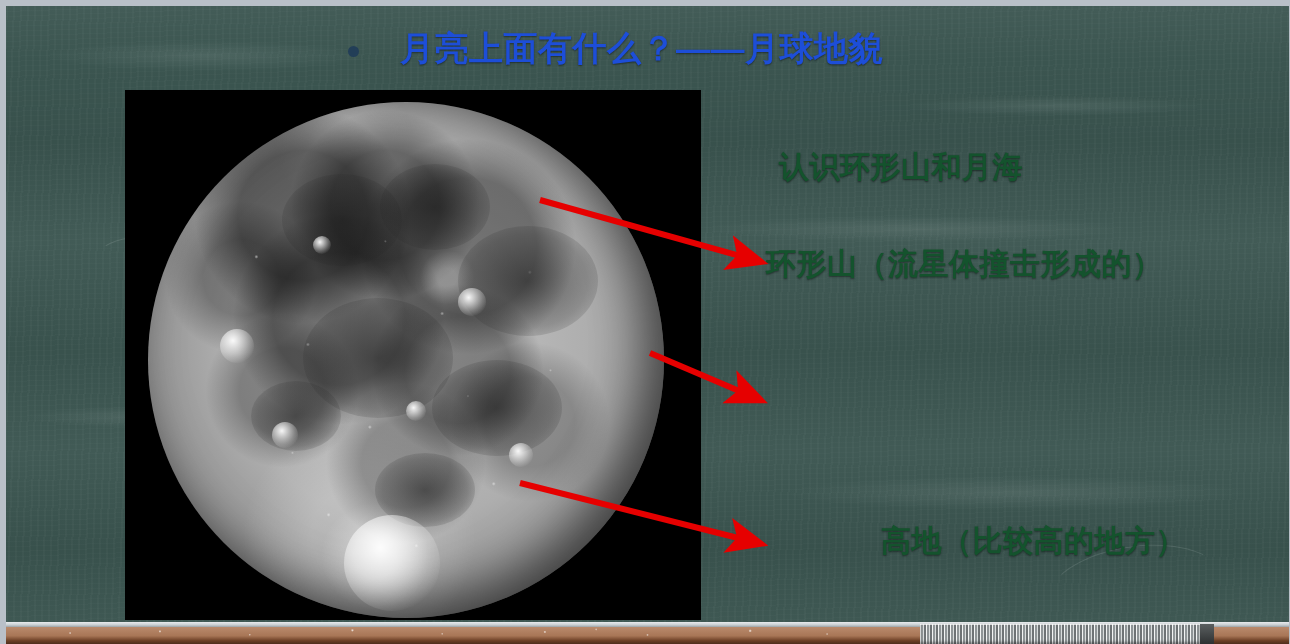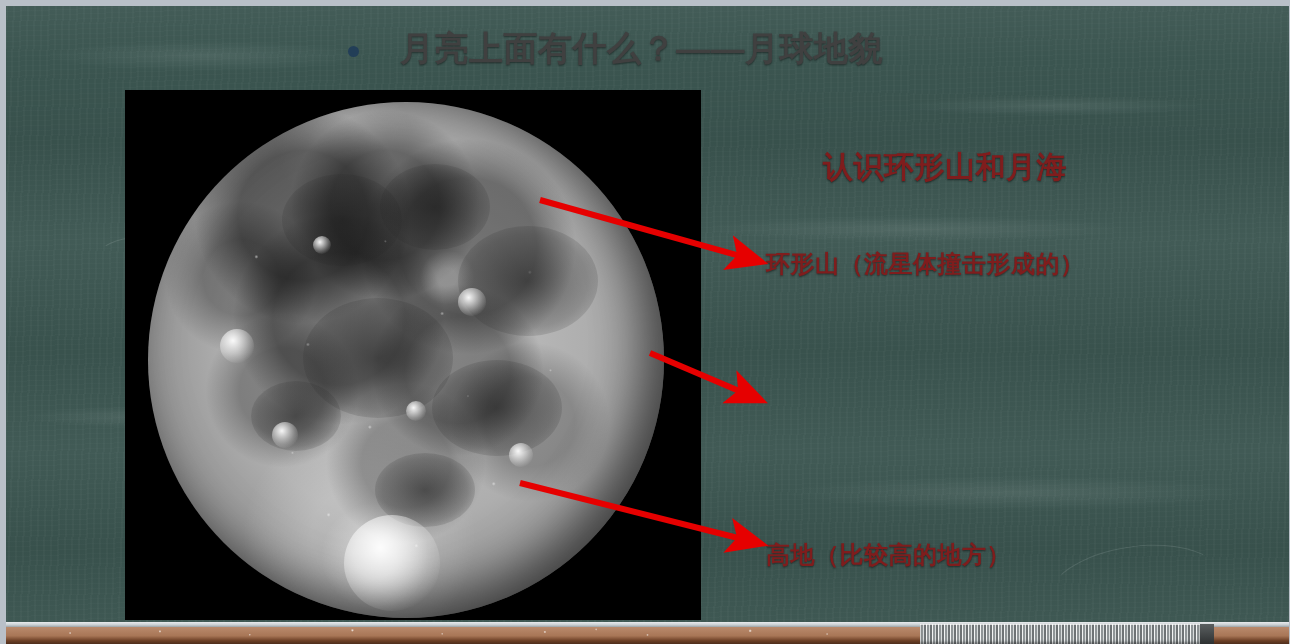--- a/index.html
+++ b/index.html
@@ -92,21 +92,21 @@
   }
 
   
   .bullet {
     position: absolute; left: 348px; top: 46px;
     width: 11px; height: 11px; border-radius: 50%;
     background: #1d3a58; opacity: .85;
   }
   .title {
     position: absolute; left: 400px; top: 26px;
-    font-size: 34px; font-weight: bold; color: #404040;
+    font-size: 34px; font-weight: bold; color: #1d4ed8;
     letter-spacing: .5px; white-space: nowrap;
     text-shadow: 0 1px 2px rgba(0,0,0,.45);
   }
 
   
   .moon-panel {
     position: absolute; left: 125px; top: 90px;
     width: 576px; height: 530px;
     background: #000;
     overflow: hidden;
@@ -154,35 +154,35 @@
       radial-gradient(2px 2px at 52% 86%, rgba(255,255,255,.45), transparent),
       radial-gradient(1.5px 1.5px at 28% 68%, rgba(255,255,255,.4), transparent),
       radial-gradient(1.5px 1.5px at 62% 57%, rgba(255,255,255,.4), transparent),
       radial-gradient(1.5px 1.5px at 46% 27%, rgba(255,255,255,.35), transparent),
       radial-gradient(1.5px 1.5px at 78% 52%, rgba(255,255,255,.35), transparent);
     pointer-events: none;
   }
 
   
   .subhead {
-    position: absolute; left: 823px; top: 147px;
-    font-size: 30px; font-weight: bold; color: #7f1d1d;
+    position: absolute; left: 779px; top: 147px;
+    font-size: 30px; font-weight: bold; color: #14532d;
     white-space: nowrap; letter-spacing: .5px;
     text-shadow: 0 1px 2px rgba(0,0,0,.5);
     font-family: Liberation Serif, serif;
   }
   .note {
     position: absolute;
-    font-size: 24px; font-weight: bold; color: #7f1d1d;
+    font-size: 30px; font-weight: bold; color: #14532d;
     line-height: 42px; letter-spacing: .5px;
     text-shadow: 0 1px 2px rgba(0,0,0,.45);
   }
   #note-crater   { left: 766px; top: 243px; width: 420px; }
   #note-mare     { left: 766px; top: 345px; width: 420px; }
-  #note-highland { left: 766px; top: 534px; width: 420px; white-space: nowrap; }
+  #note-highland { left: 766px; top: 520px; width: 420px; white-space: nowrap; text-align: right; }
 
   
   .arrows { position: absolute; left: 0; top: 0; width: 1290px; height: 644px; pointer-events: none; }
 </style>
 </head>
 <body>
 
 <div id="slide">
 
   <div class="board">

